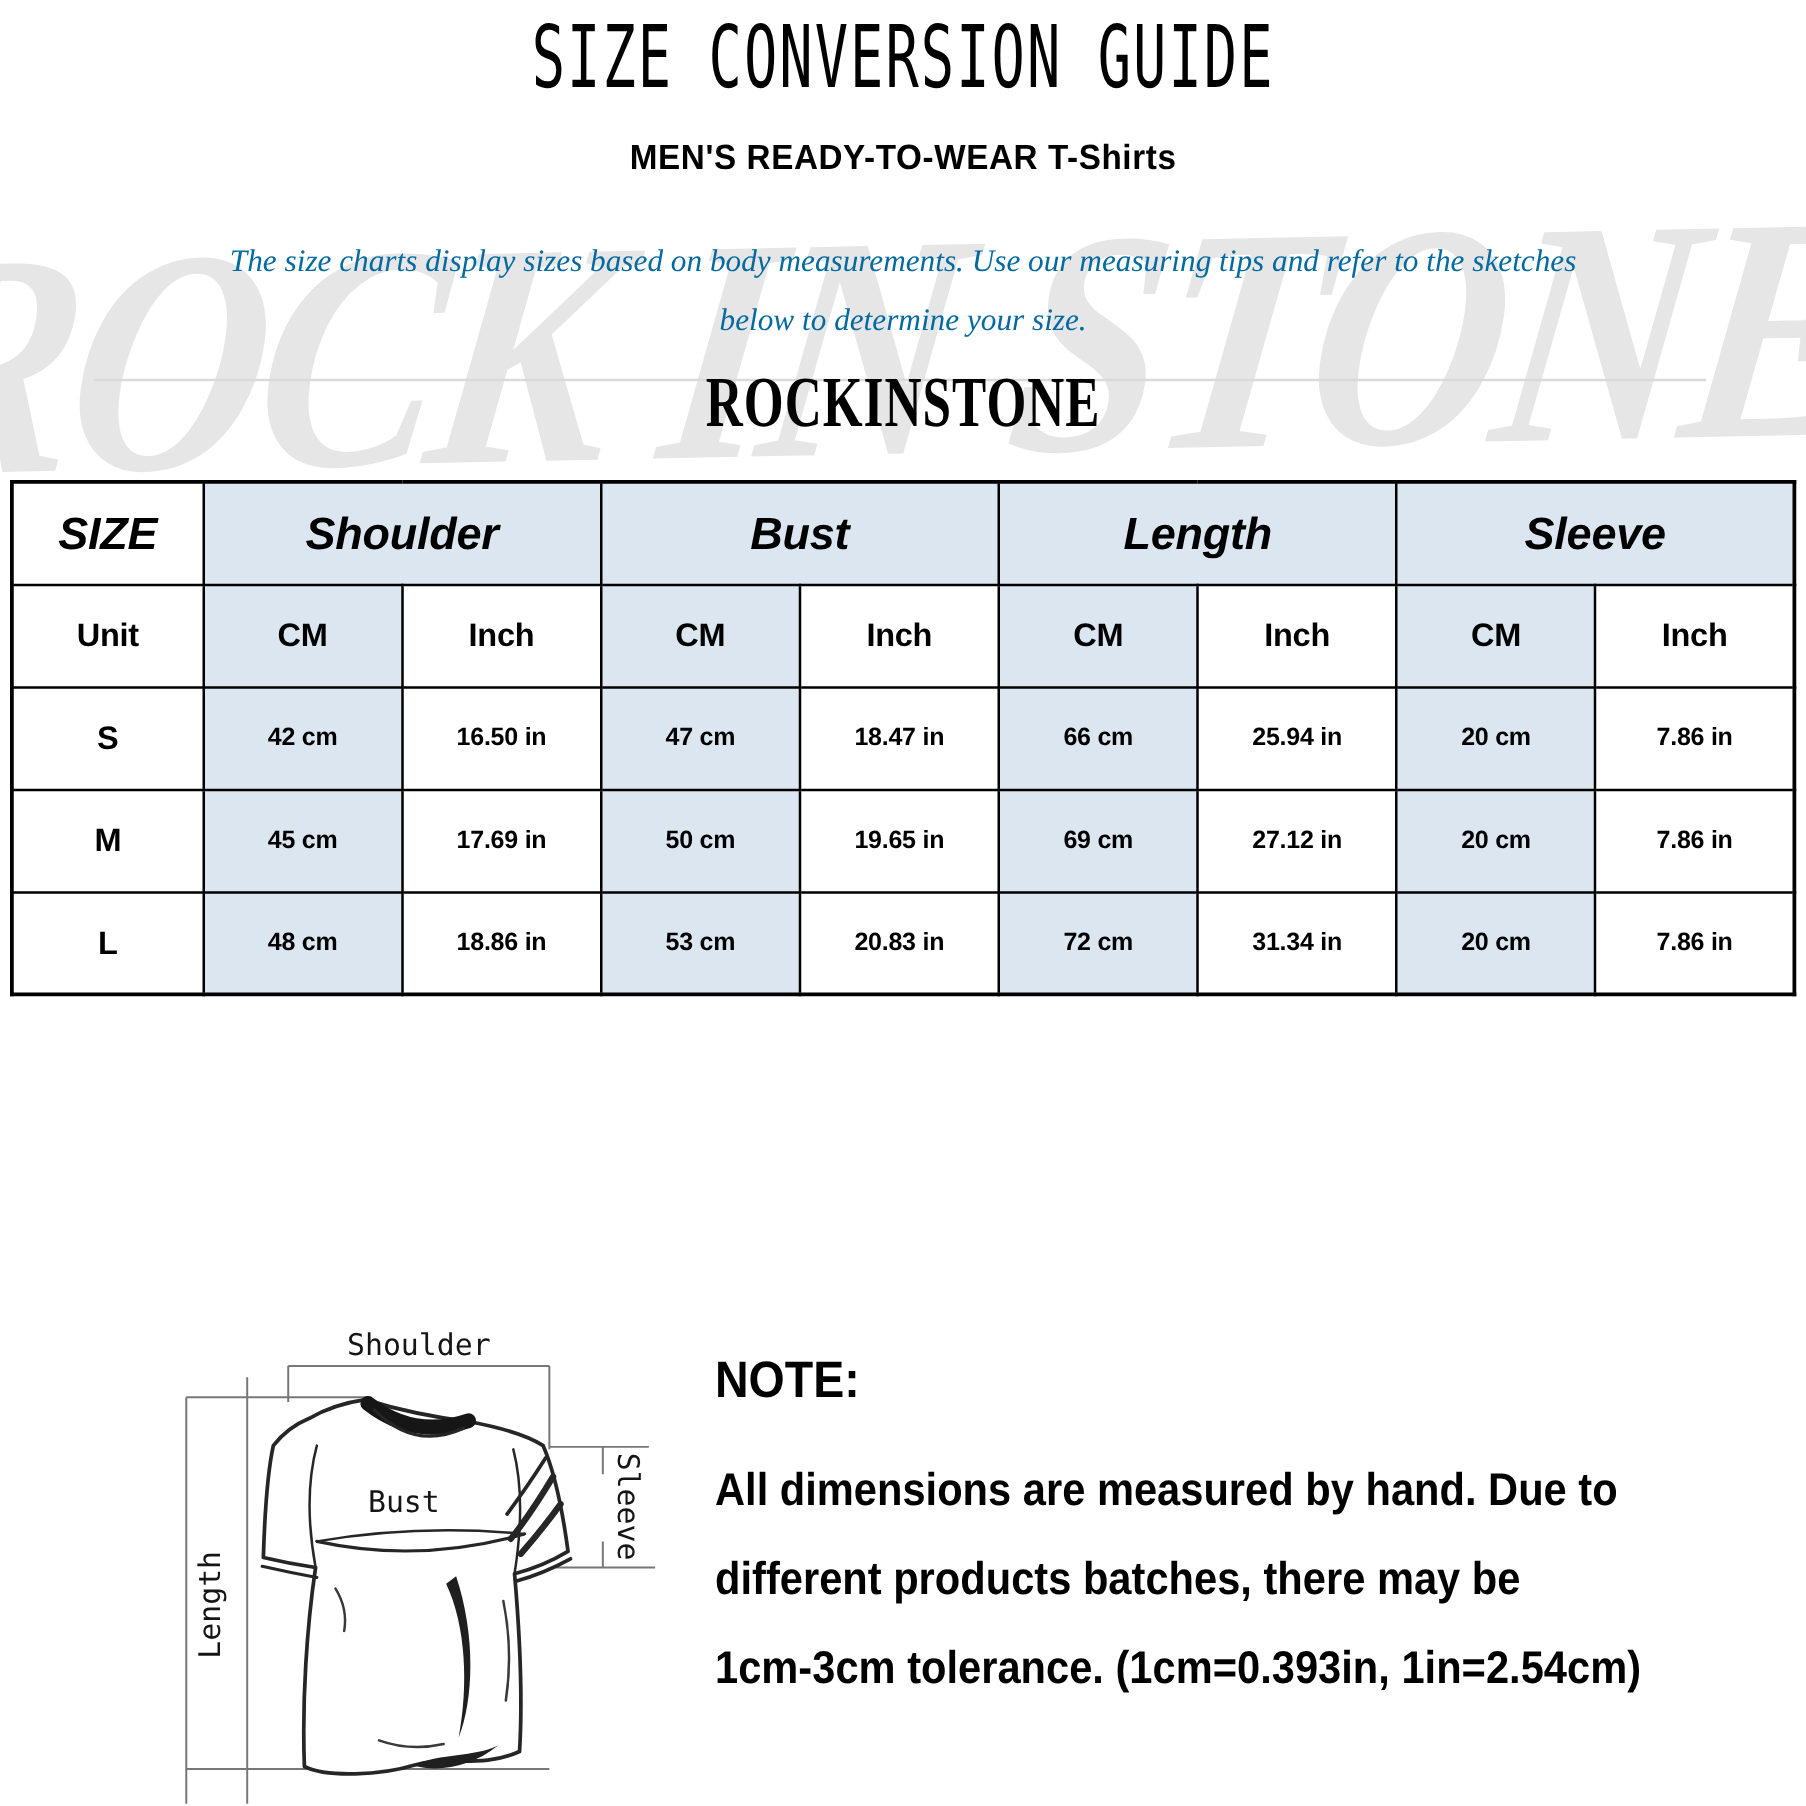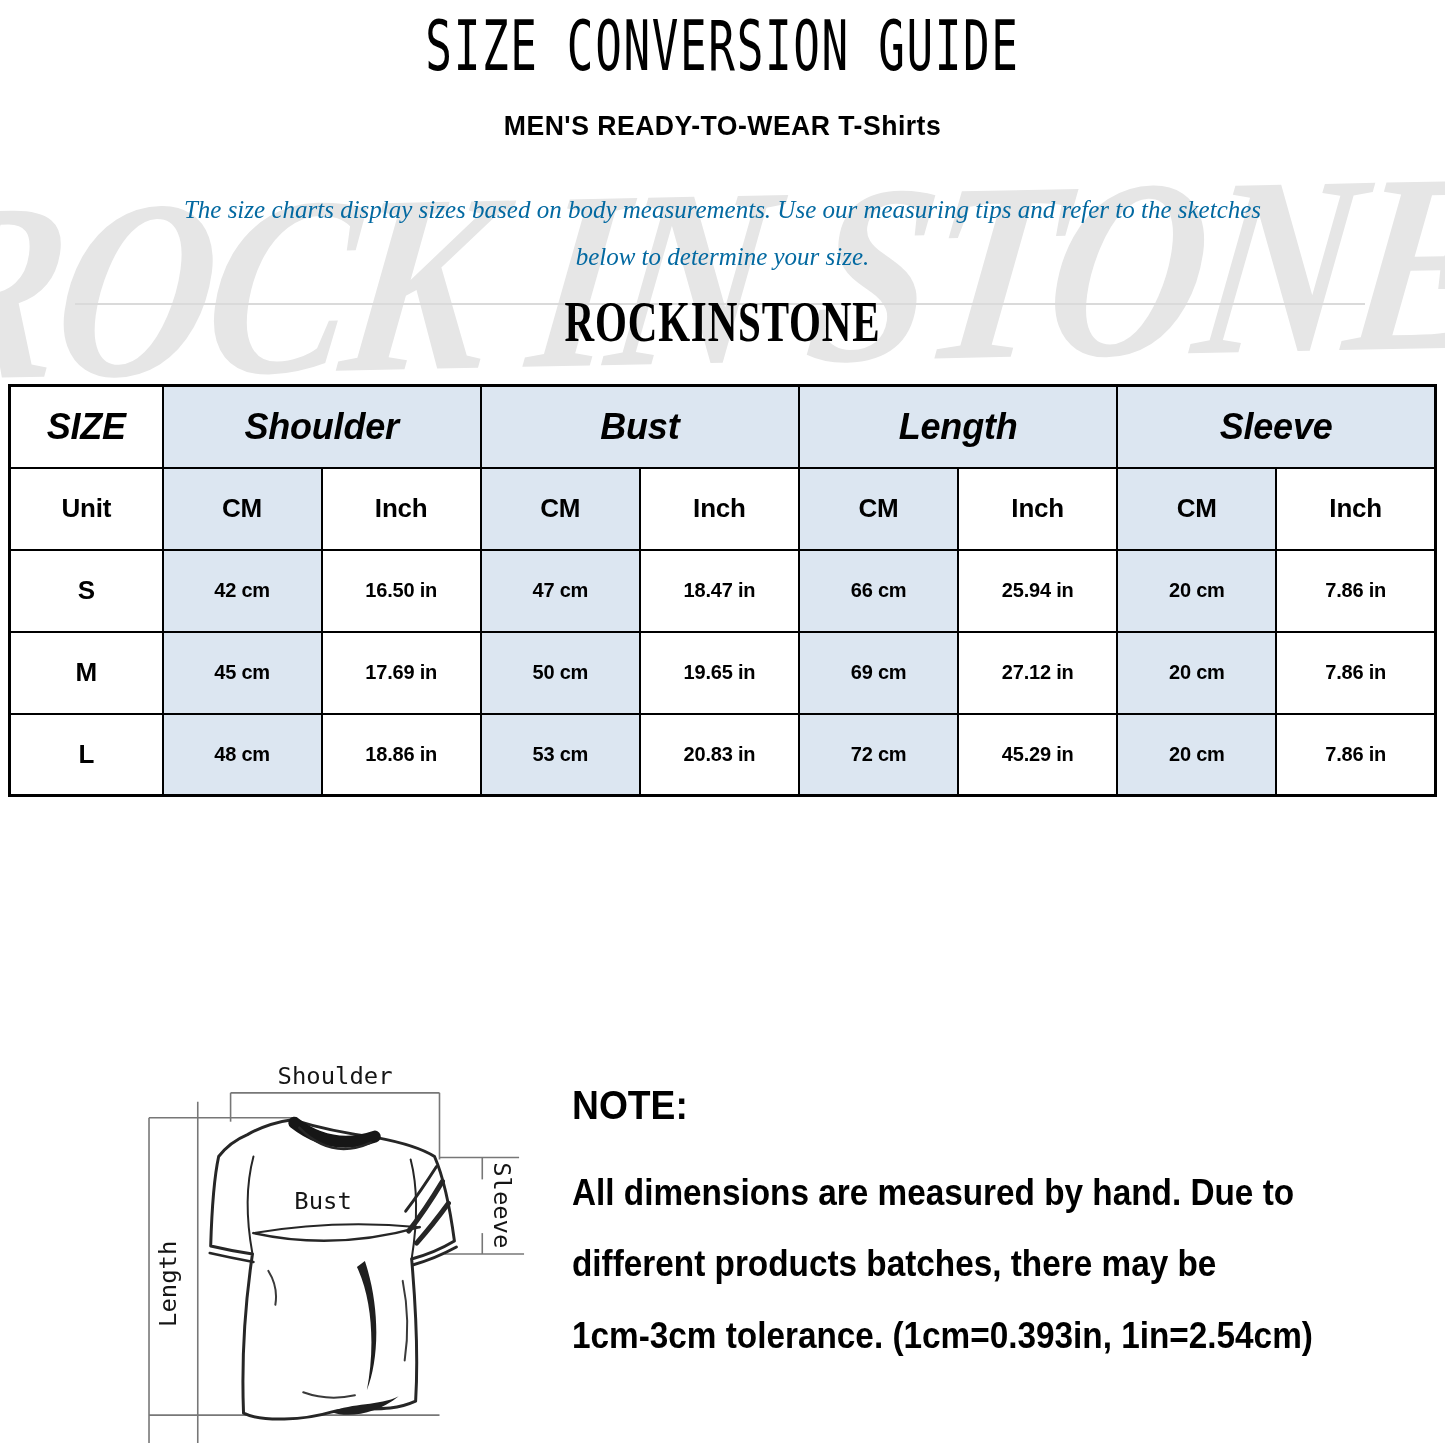--- a/index.html
+++ b/index.html
@@ -132,21 +132,21 @@
         <td class="val-cell c-blue">20 cm</td>
         <td class="val-cell c-white">7.86 in</td>
       </tr>
       <tr>
         <td class="size-cell c-white">L</td>
         <td class="val-cell c-blue">48 cm</td>
         <td class="val-cell c-white">18.86 in</td>
         <td class="val-cell c-blue">53 cm</td>
         <td class="val-cell c-white">20.83 in</td>
         <td class="val-cell c-blue">72 cm</td>
-        <td class="val-cell c-white">45.29 in</td>
+        <td class="val-cell c-white">31.34 in</td>
         <td class="val-cell c-blue">20 cm</td>
         <td class="val-cell c-white">7.86 in</td>
       </tr>
     </tbody>
   </table>
 
   <svg class="diagram" viewBox="0 0 480 385">
 
     <g stroke="#777" stroke-width="1.6" fill="none">
       <line x1="127" y1="31" x2="337" y2="31"></line>

